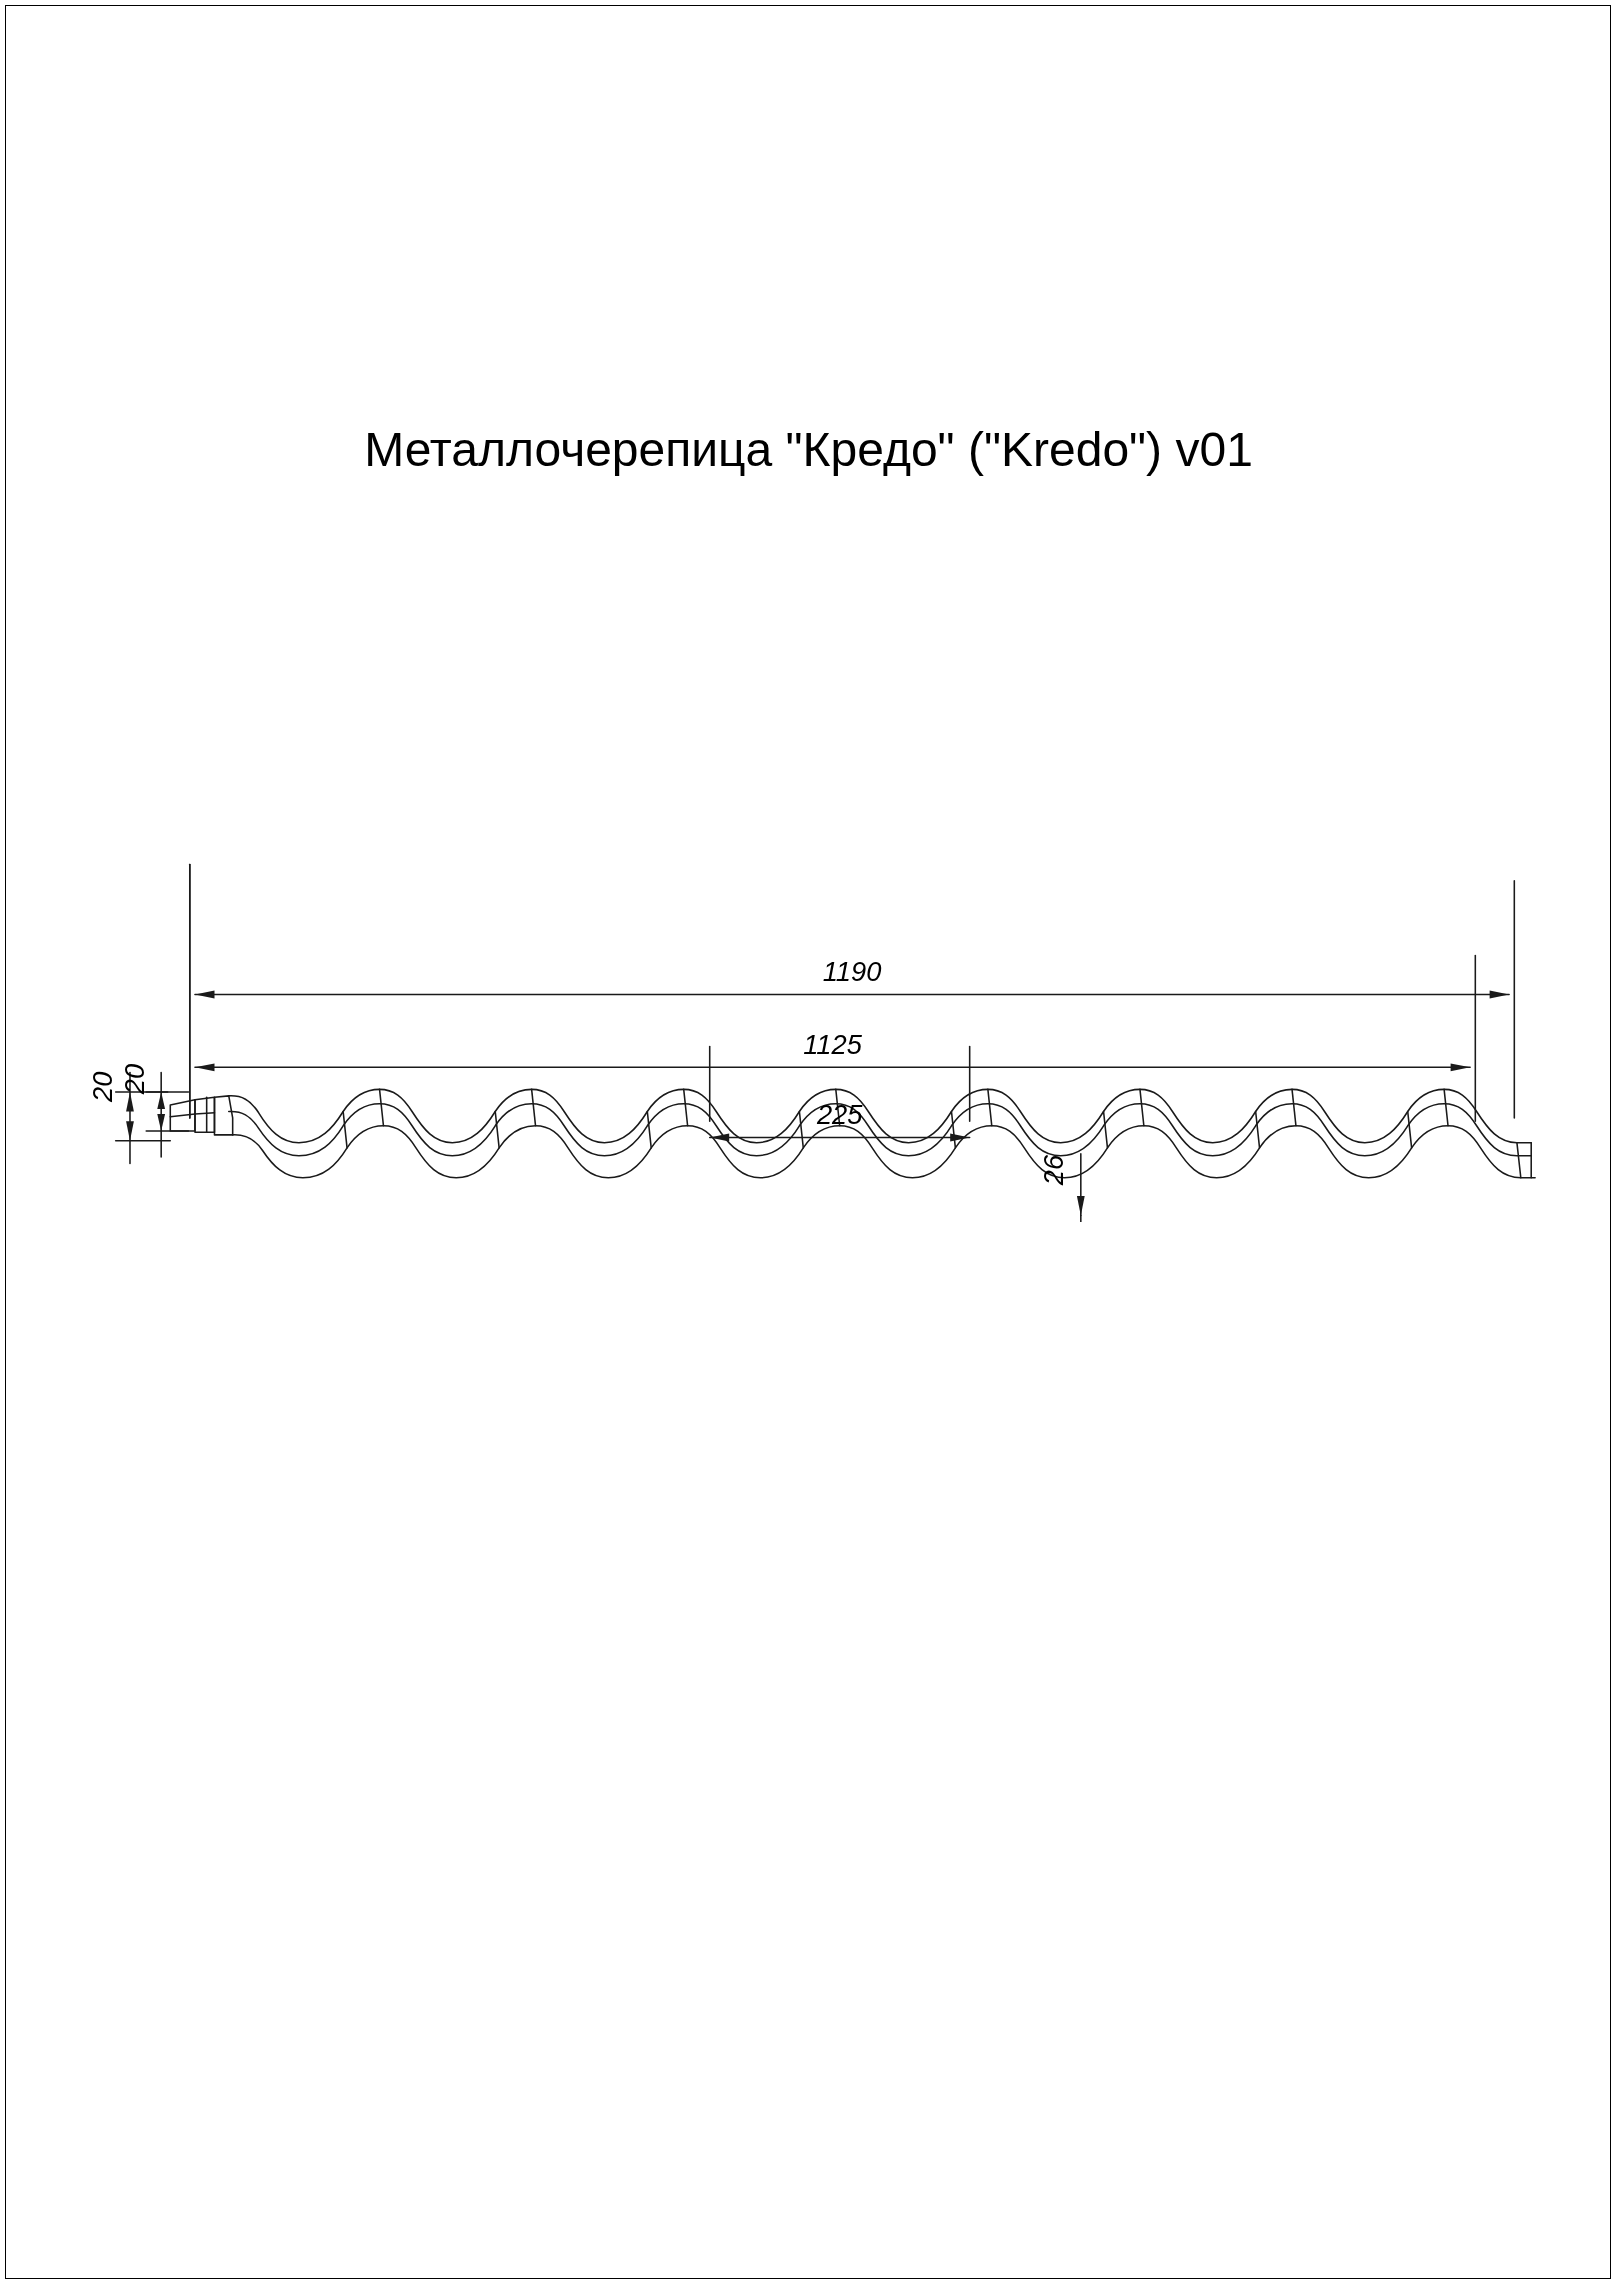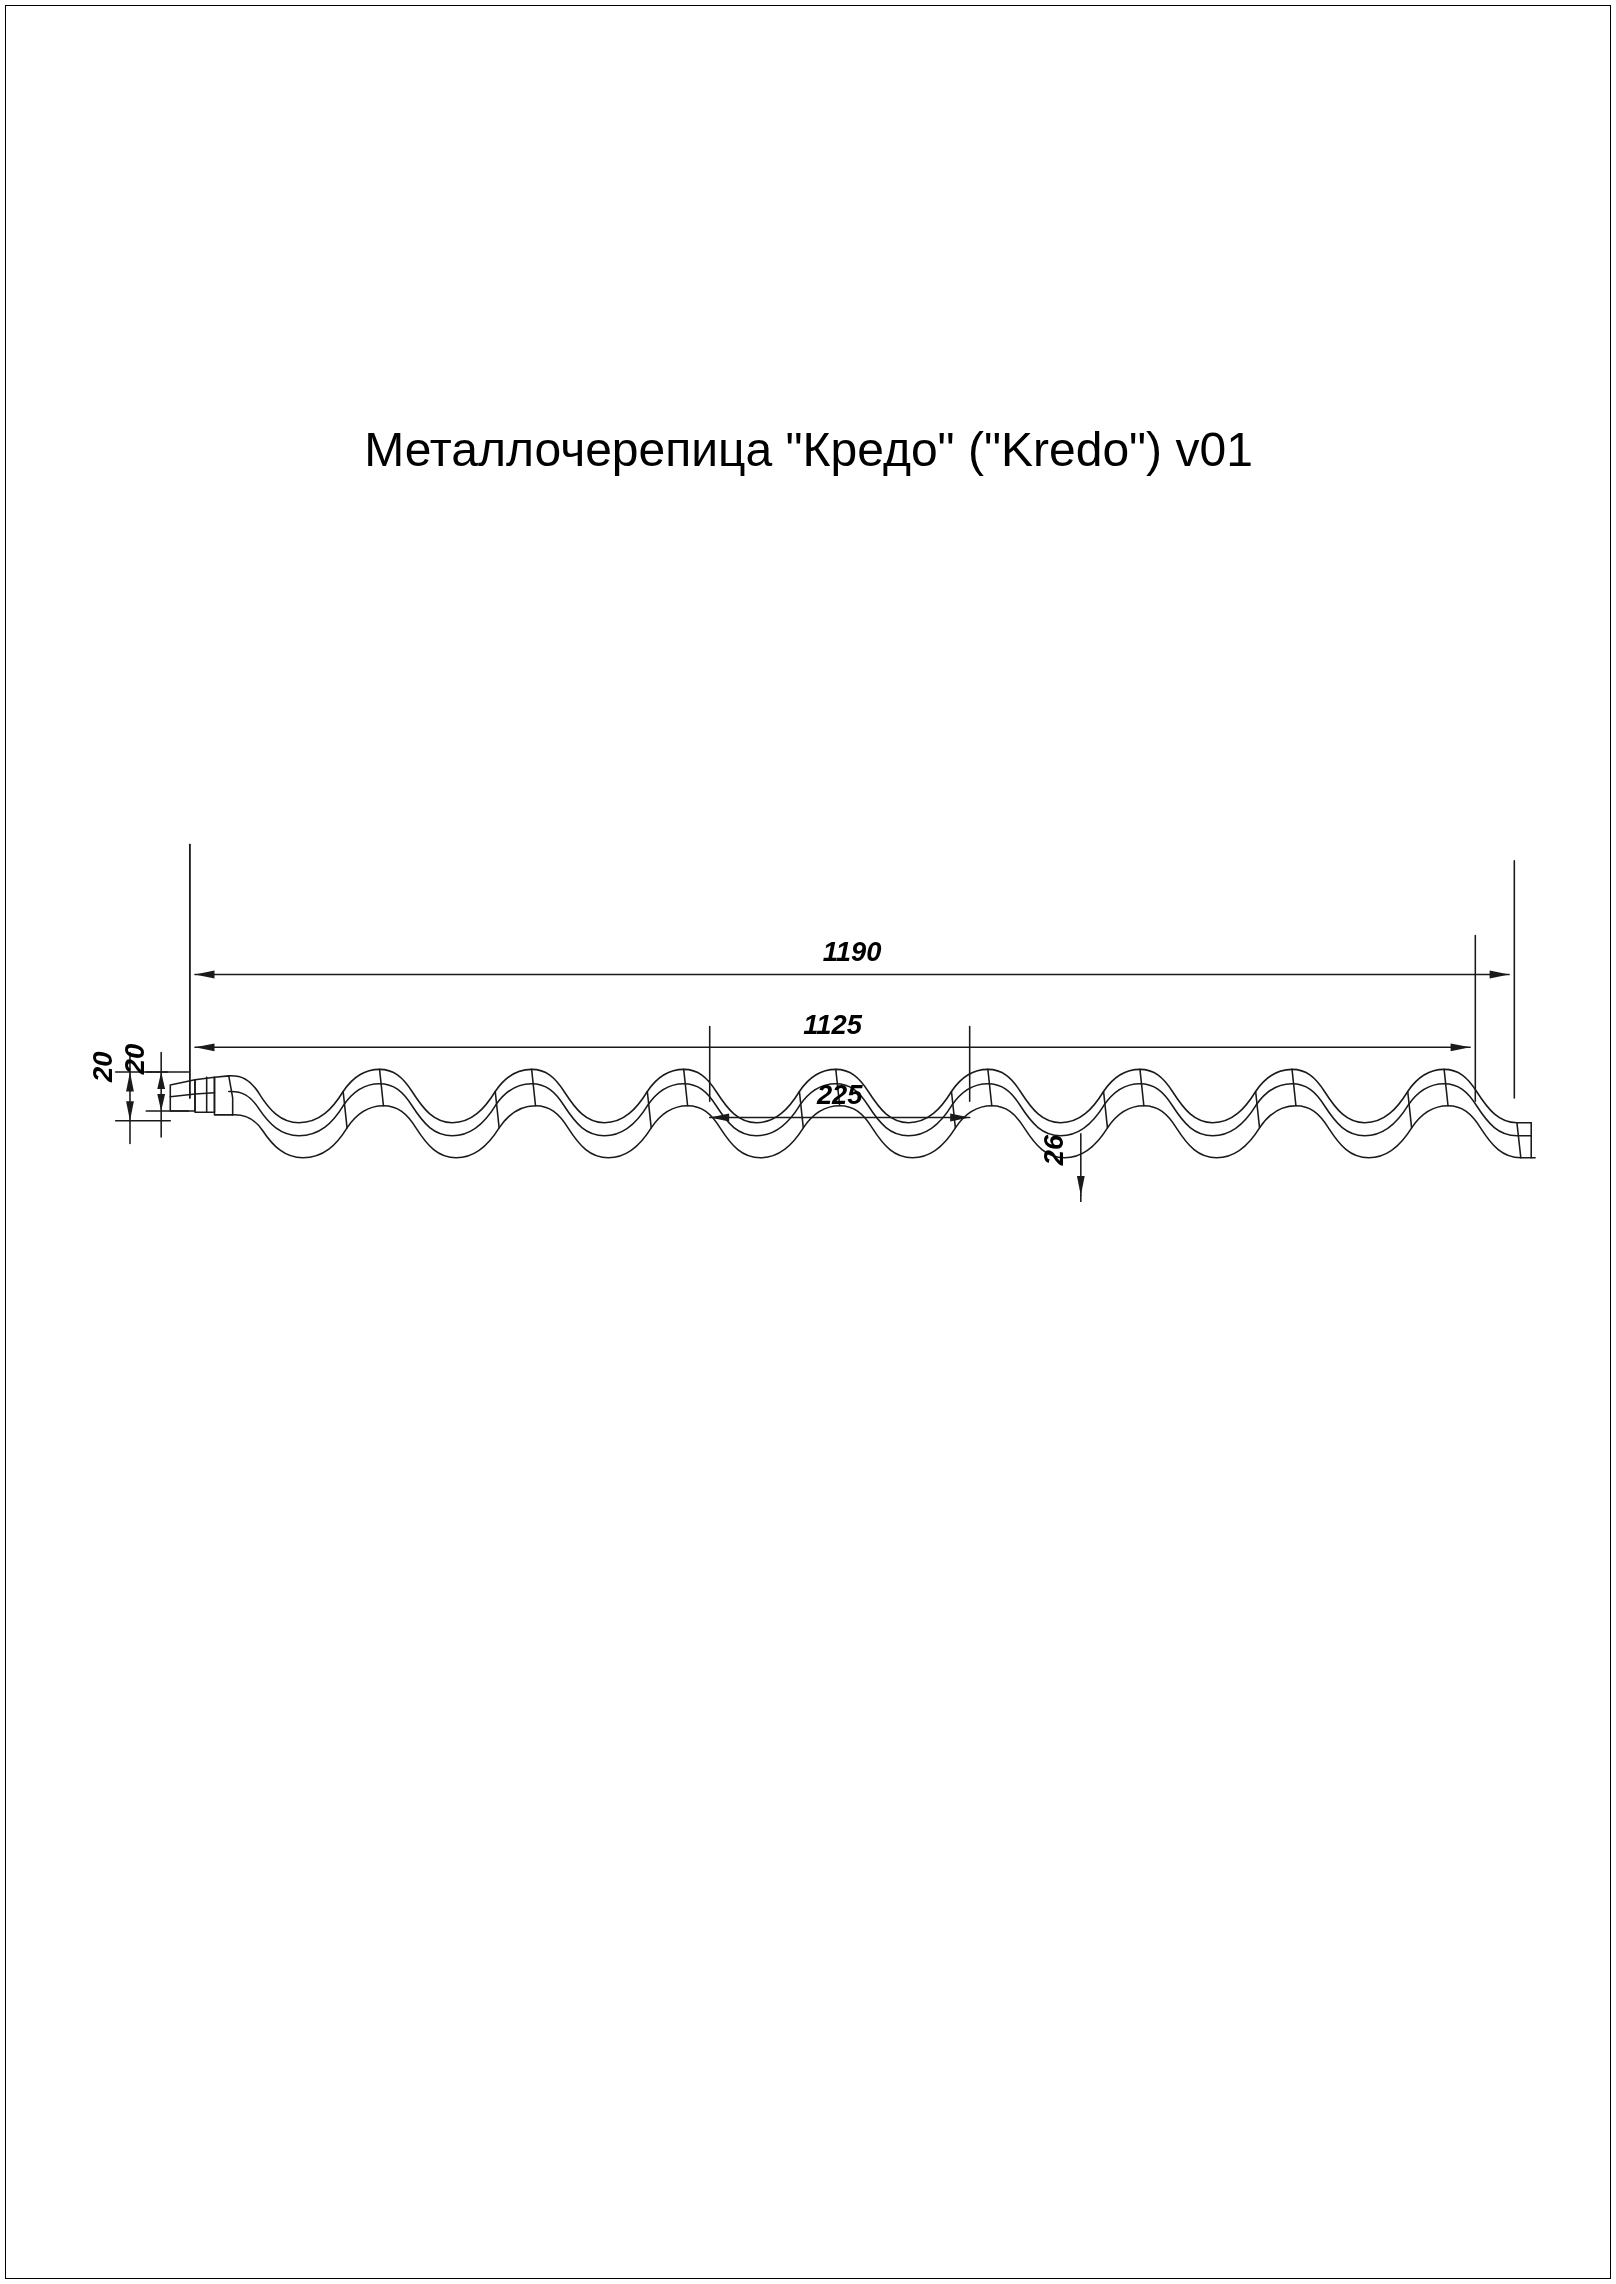--- a/index.html
+++ b/index.html
@@ -37,24 +37,23 @@
     text-align: center;
     font-size: 48px;
     font-family: "Liberation Sans", sans-serif;
     color: #000000;
     letter-spacing: 0px;
     white-space: nowrap;
   }
   .drawing {
     position: absolute;
     left: 0;
-    top: 747px;
+    top: 767px;
     width: 1617px;
     height: 455px;
-    font-weight: bold;
   }
   svg { display: block; }
   text {
     font-family: "Liberation Sans", sans-serif;
     fill: #000000;
   }
 </style>
 </head>
 <body>
 

